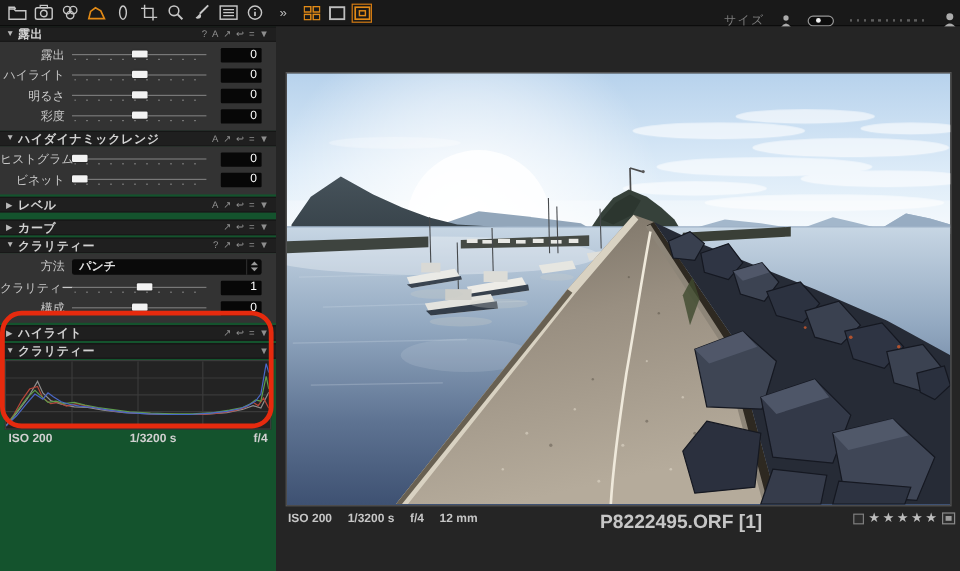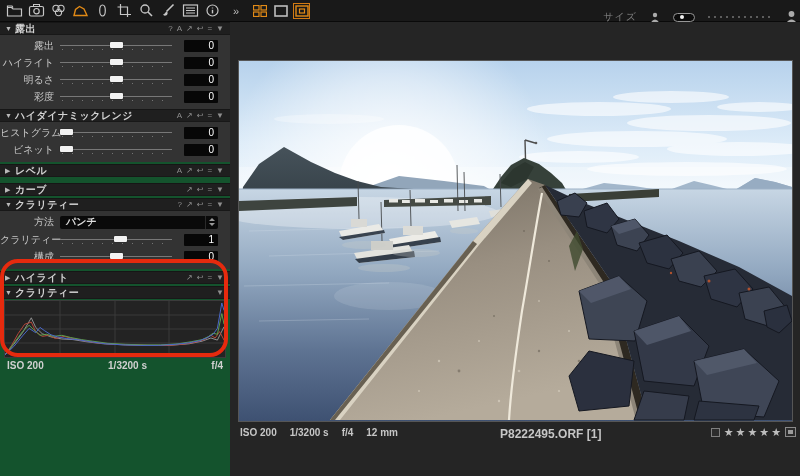--- a/index.html
+++ b/index.html
@@ -67,21 +67,21 @@
                 border:4px solid #e62a0e; border-radius:18px; pointer-events:none; z-index:9; }
 
   
   .viewer { position:absolute; left:230px; top:22px; width:570px; height:454px; background:#252525; }
   .photo { position:absolute; left:9px; top:39px; width:553px; height:360px; outline:1px solid #565656; }
   .photo svg { display:block; }
 
   .statusbar { position:absolute; left:0; top:403px; width:570px; height:16px; }
   .exif { position:absolute; left:10px; top:2px; display:flex; gap:13px; }
   .exif span { color:#c6c6c6; font-size:10px; font-weight:bold; }
-  .fname { position:absolute; left:270px; top:2px; color:#c6c6c6; font-size:12px; font-weight:bold; }
+  .fname { position:absolute; left:270px; top:2px; color:#c6c6c6; font-size:16px; font-weight:bold; }
   .rating { position:absolute; right:4px; top:1px; display:flex; align-items:center; gap:4px; }
   .chk { width:9px; height:9px; border:1px solid #7e7e7e; background:#2c2c2c; }
   .stars { display:flex; gap:2px; }
   .stars span { color:#bdbdbd; font-size:11px; line-height:12px; }
   .sqicon { width:11px; height:10px; border:1px solid #8a8a8a; background:#2c2c2c;
             display:flex; align-items:center; justify-content:center; }
   .sqicon i { display:block; width:5px; height:4px; background:#9c9c9c; }
 </style>
 </head>
 <body>

